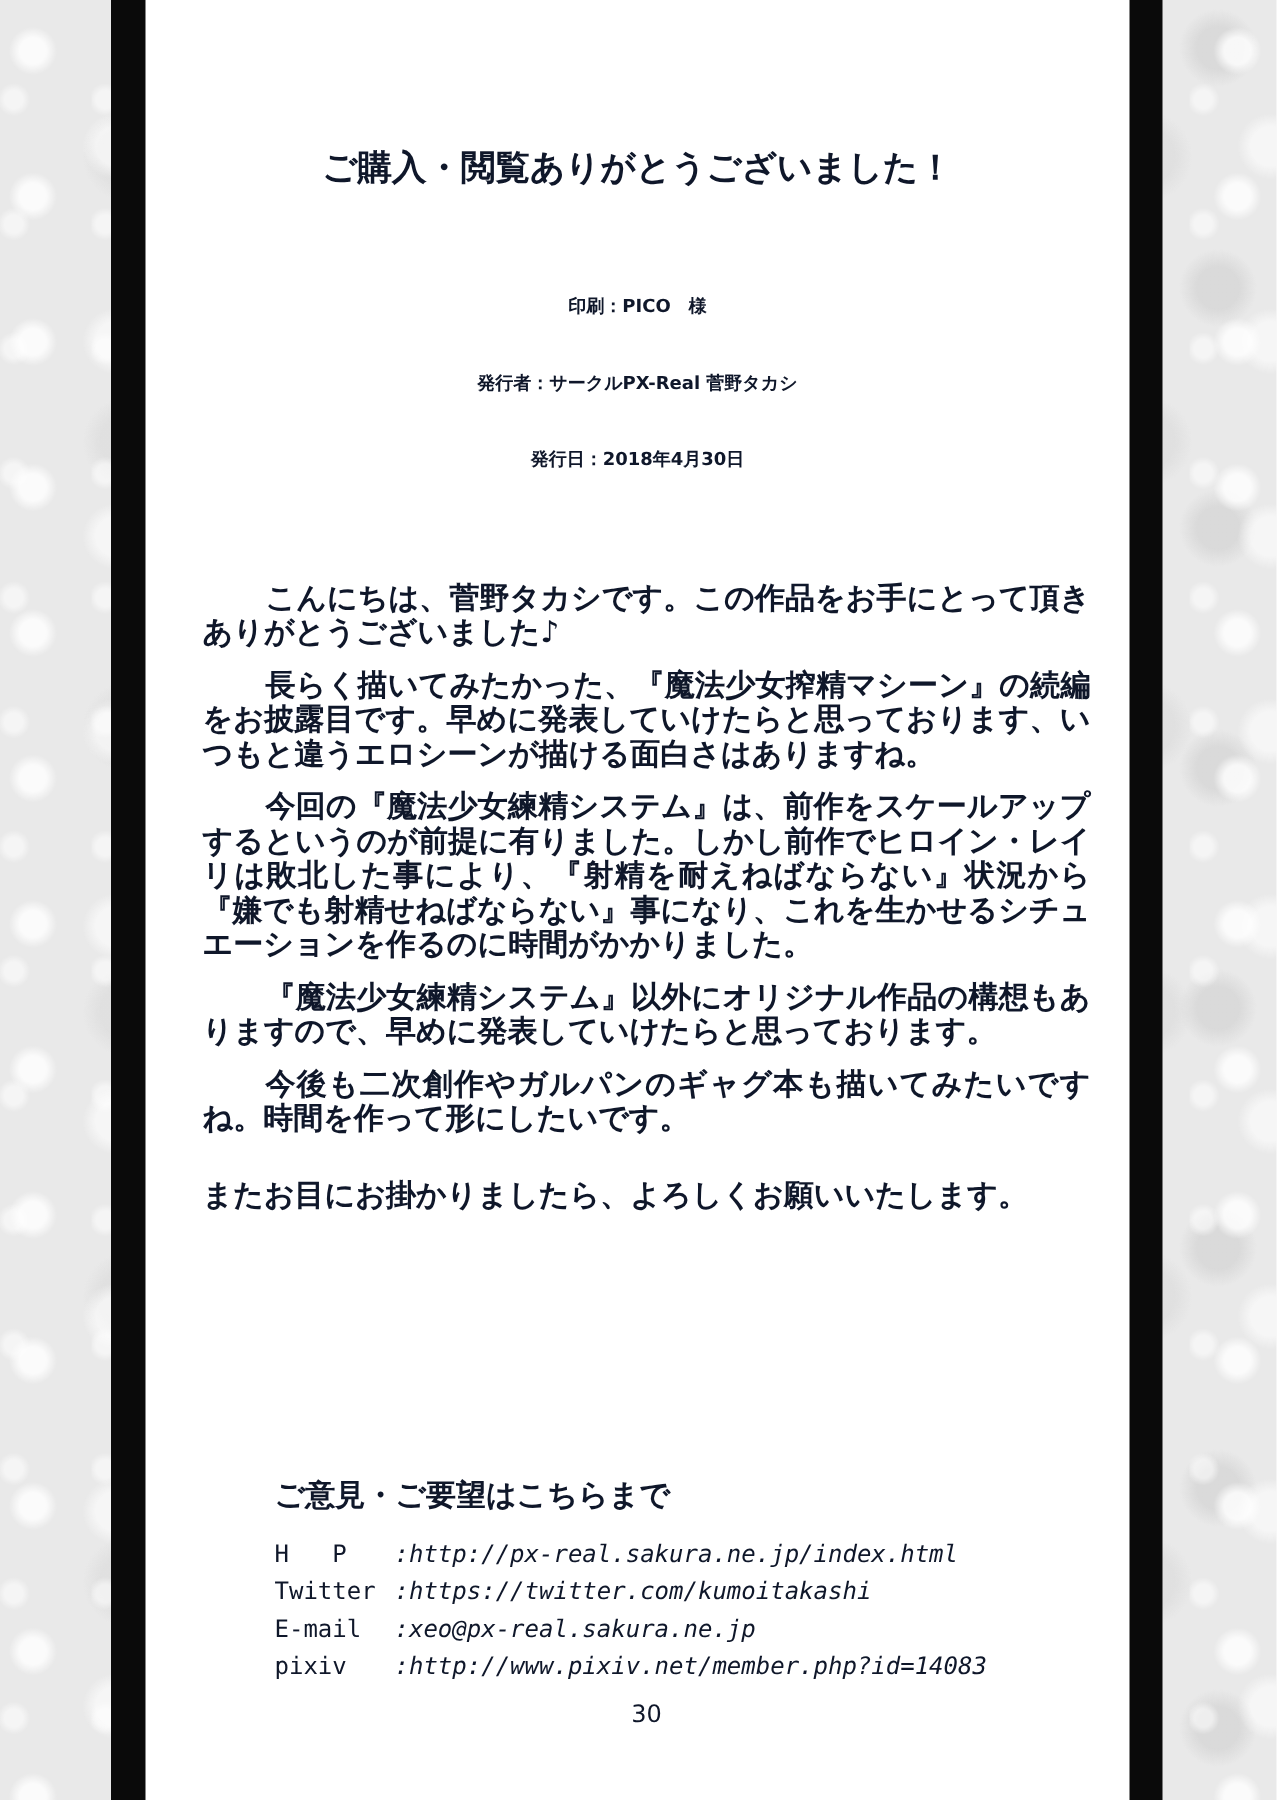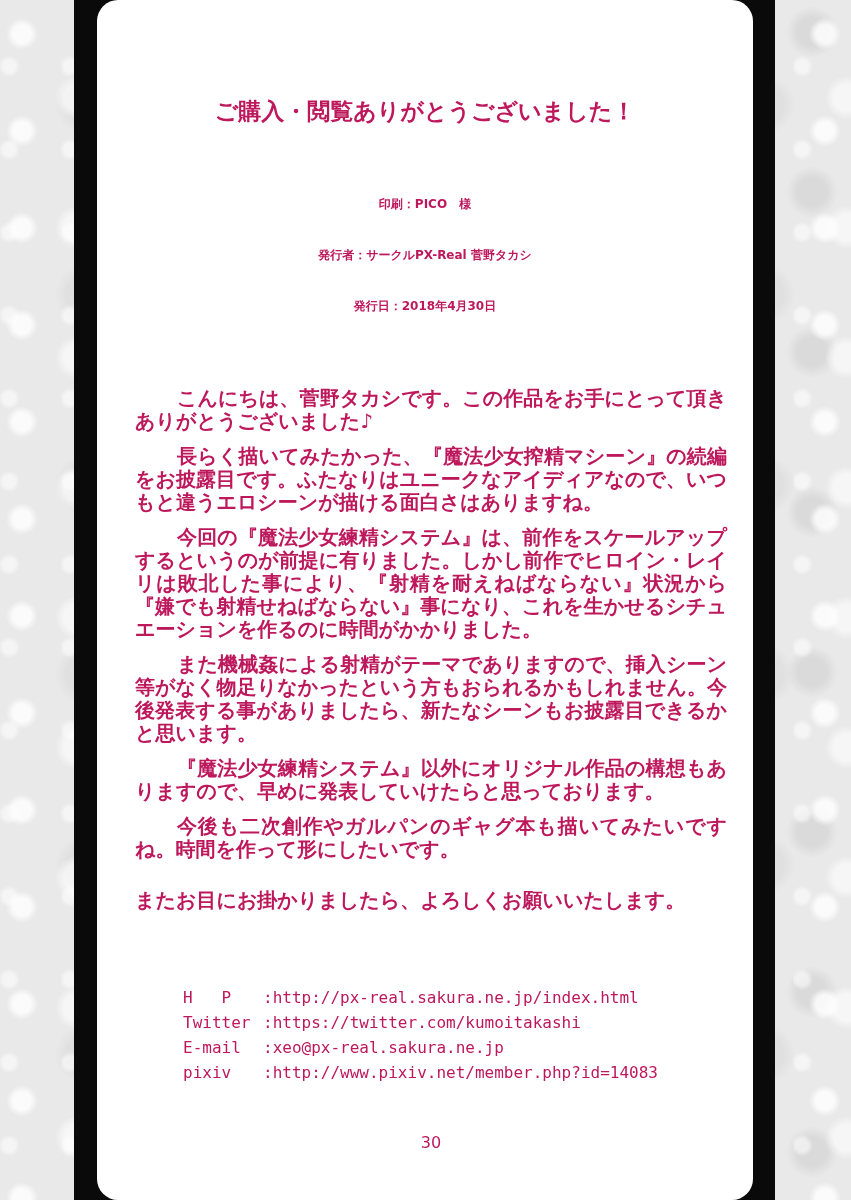--- a/index.html
+++ b/index.html
@@ -18,21 +18,21 @@
       radial-gradient(circle at 80% 20%, rgba(215,215,215,0.85) 0 14px, rgba(215,215,215,0) 26px),
       radial-gradient(circle at 50% 55%, rgba(223,223,223,0.90) 0 18px, rgba(223,223,223,0) 30px);
     background-size: 73px 97px, 110px 130px, 61px 83px, 140px 160px, 170px 190px;
   }
   .frame{
     position:absolute;left:74px;top:0;width:701px;height:1200px;
     background:#0a0a0a;
   }
   .page{
     position:absolute;left:97px;top:0;width:656px;height:1200px;
-    background:#ffffff;color:#be185d;border-radius:21px;
+    background:#ffffff;color:#0f172a;
   }
   .title{
     position:absolute;top:96px;left:0;right:0;
     text-align:center;font-size:23px;font-weight:bold;letter-spacing:0px;
     white-space:nowrap;
   }
   .colophon{
     position:absolute;top:194px;left:0;right:0;
     text-align:center;font-weight:bold;font-size:12px;
   }
@@ -50,21 +50,21 @@
   }
   .contact-header{
     font-size:20px;font-weight:bold;line-height:22px;margin:0 0 16px 0;
   }
   .contact-line{
     display:flex;align-items:baseline;
     font-family:"DejaVu Sans Mono", monospace;
     font-size:16px;line-height:25px;
   }
   .contact-label{width:80px;white-space:pre;flex:0 0 auto;}
-  .contact-value{white-space:pre;}
+  .contact-value{white-space:pre;font-style:italic;}
   .page-number{
     position:absolute;top:1133px;left:12px;right:0;
     text-align:center;font-size:16px;font-weight:normal;
   }
 </style>
 </head>
 <body>
 
 <div class="scene">
   <div class="frame"></div>
@@ -73,29 +73,29 @@
     <div class="title">ご購入・閲覧ありがとうございました！</div>
 
     <div class="colophon">
       <div class="colophon-line">印刷：PICO　様</div>
       <div class="colophon-line">発行者：サークルPX-Real 菅野タカシ</div>
       <div class="colophon-line">発行日：2018年4月30日</div>
     </div>
 
     <div class="body-text">
       <p>こんにちは、菅野タカシです。この作品をお手にとって頂きありがとうございました♪</p>
-      <p>長らく描いてみたかった、『魔法少女搾精マシーン』の続編をお披露目です。ふたなりはユニークなアイディアなので、いつもと違うエロシーンが描ける面白さはありますね。</p>
+      <p>長らく描いてみたかった、『魔法少女搾精マシーン』の続編をお披露目です。早めに発表していけたらと思っております、いつもと違うエロシーンが描ける面白さはありますね。</p>
       <p>今回の『魔法少女練精システム』は、前作をスケールアップするというのが前提に有りました。しかし前作でヒロイン・レイリは敗北した事により、『射精を耐えねばならない』状況から『嫌でも射精せねばならない』事になり、これを生かせるシチュエーションを作るのに時間がかかりました。</p>
-      <p>また機械姦による射精がテーマでありますので、挿入シーン等がなく物足りなかったという方もおられるかもしれません。今後発表する事がありましたら、新たなシーンもお披露目できるかと思います。</p>
       <p>『魔法少女練精システム』以外にオリジナル作品の構想もありますので、早めに発表していけたらと思っております。</p>
       <p>今後も二次創作やガルパンのギャグ本も描いてみたいですね。時間を作って形にしたいです。</p>
       <p class="no-indent">またお目にお掛かりましたら、よろしくお願いいたします。</p>
     </div>
 
     <div class="contact">
+      <div class="contact-header">ご意見・ご要望はこちらまで</div>
 
       <div class="contact-line">
         <span class="contact-label">H   P</span>
         <span class="contact-value">:http://px-real.sakura.ne.jp/index.html</span>
       </div>
       <div class="contact-line">
         <span class="contact-label">Twitter</span>
         <span class="contact-value">:https://twitter.com/kumoitakashi</span>
       </div>
       <div class="contact-line">

